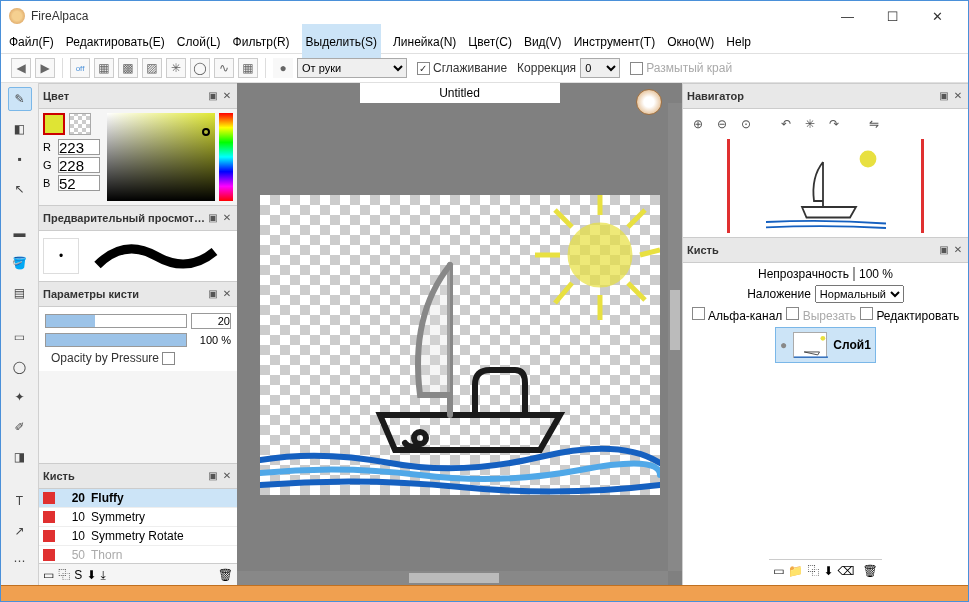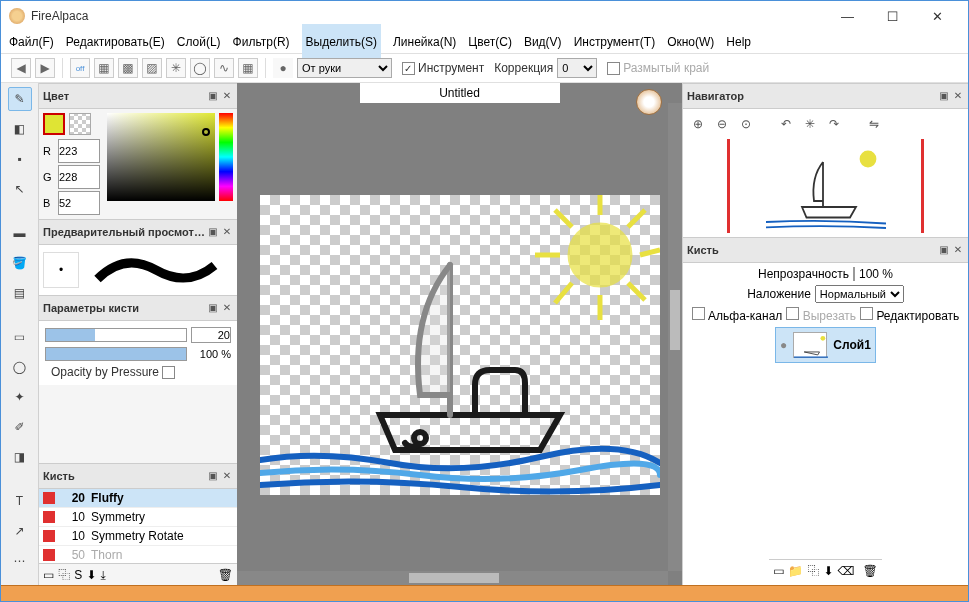--- a/index.html
+++ b/index.html
@@ -37,21 +37,21 @@
 
 
 .color-body { display: flex; padding: 4px; gap: 4px; }
 .color-left { width: 60px; }
 .swatches { display: flex; gap: 4px; margin-bottom: 4px; }
 .swatch { width: 22px; height: 22px; }
 .swatch.primary { background: #dfe434; border: 2px solid #c00; }
 .swatch.secondary { background: repeating-conic-gradient(#ccc 0 25%, #fff 0 50%) 0/8px 8px; border: 1px solid #aaa; }
 .rgb-row { display: flex; align-items: center; margin-top: 2px; gap: 3px; }
 .rgb-row label { width: 12px; font-size: 11px; }
-.rgb-row input { width: 42px; height: 24px; font-size: 11px; border: 1px solid #999; }
+.rgb-row input { width: 42px; height: 16px; font-size: 15px; border: 1px solid #999; }
 .color-grad { flex: 1; height: 88px; background: linear-gradient(to bottom, transparent, #000), linear-gradient(to right, #fff, #e0e834); position: relative; }
 .color-grad .cursor { position: absolute; top: 15px; right: 5px; width: 8px; height: 8px; border: 2px solid #000; border-radius: 50%; }
 .hue-strip { width: 14px; height: 88px; background: linear-gradient(to bottom, #f00, #ff0, #0f0, #0ff, #00f, #f0f, #f00); }
 
 
 .preview-body { height: 50px; display: flex; align-items: center; padding: 4px; background: #fff; }
 .preview-dot { width: 36px; height: 36px; display: flex; align-items: center; justify-content: center; border: 1px solid #ddd; }
 .preview-stroke { flex: 1; height: 36px; }
 
 
@@ -132,26 +132,26 @@
   <div class="tb-btn" style="font-size:8px;color:#4a90d9">off</div>
   <div class="tb-btn">▦</div>
   <div class="tb-btn">▩</div>
   <div class="tb-btn">▨</div>
   <div class="tb-btn">✳</div>
   <div class="tb-btn">◯</div>
   <div class="tb-btn">∿</div>
   <div class="tb-btn">▦</div>
   <div class="tb-sep"></div>
   <div class="tb-btn" style="border:none">●</div>
-  <select class="tb-select" style="width:95px">
+  <select class="tb-select" style="width:110px">
     <option>От руки</option>
   </select>
   <label class="tb-check">
     <span class="checkbox checked"></span>
-    <span>Инструмент</span>
+    <span>Сглаживание</span>
   </label>
   <span class="tb-check">
     <span>Коррекция</span>
   </span>
   <select class="tb-num">
     <option>0</option>
   </select>
   <label class="tb-check" style="color:#aaa">
     <span class="checkbox"></span>
     <span>Размытый край</span>

